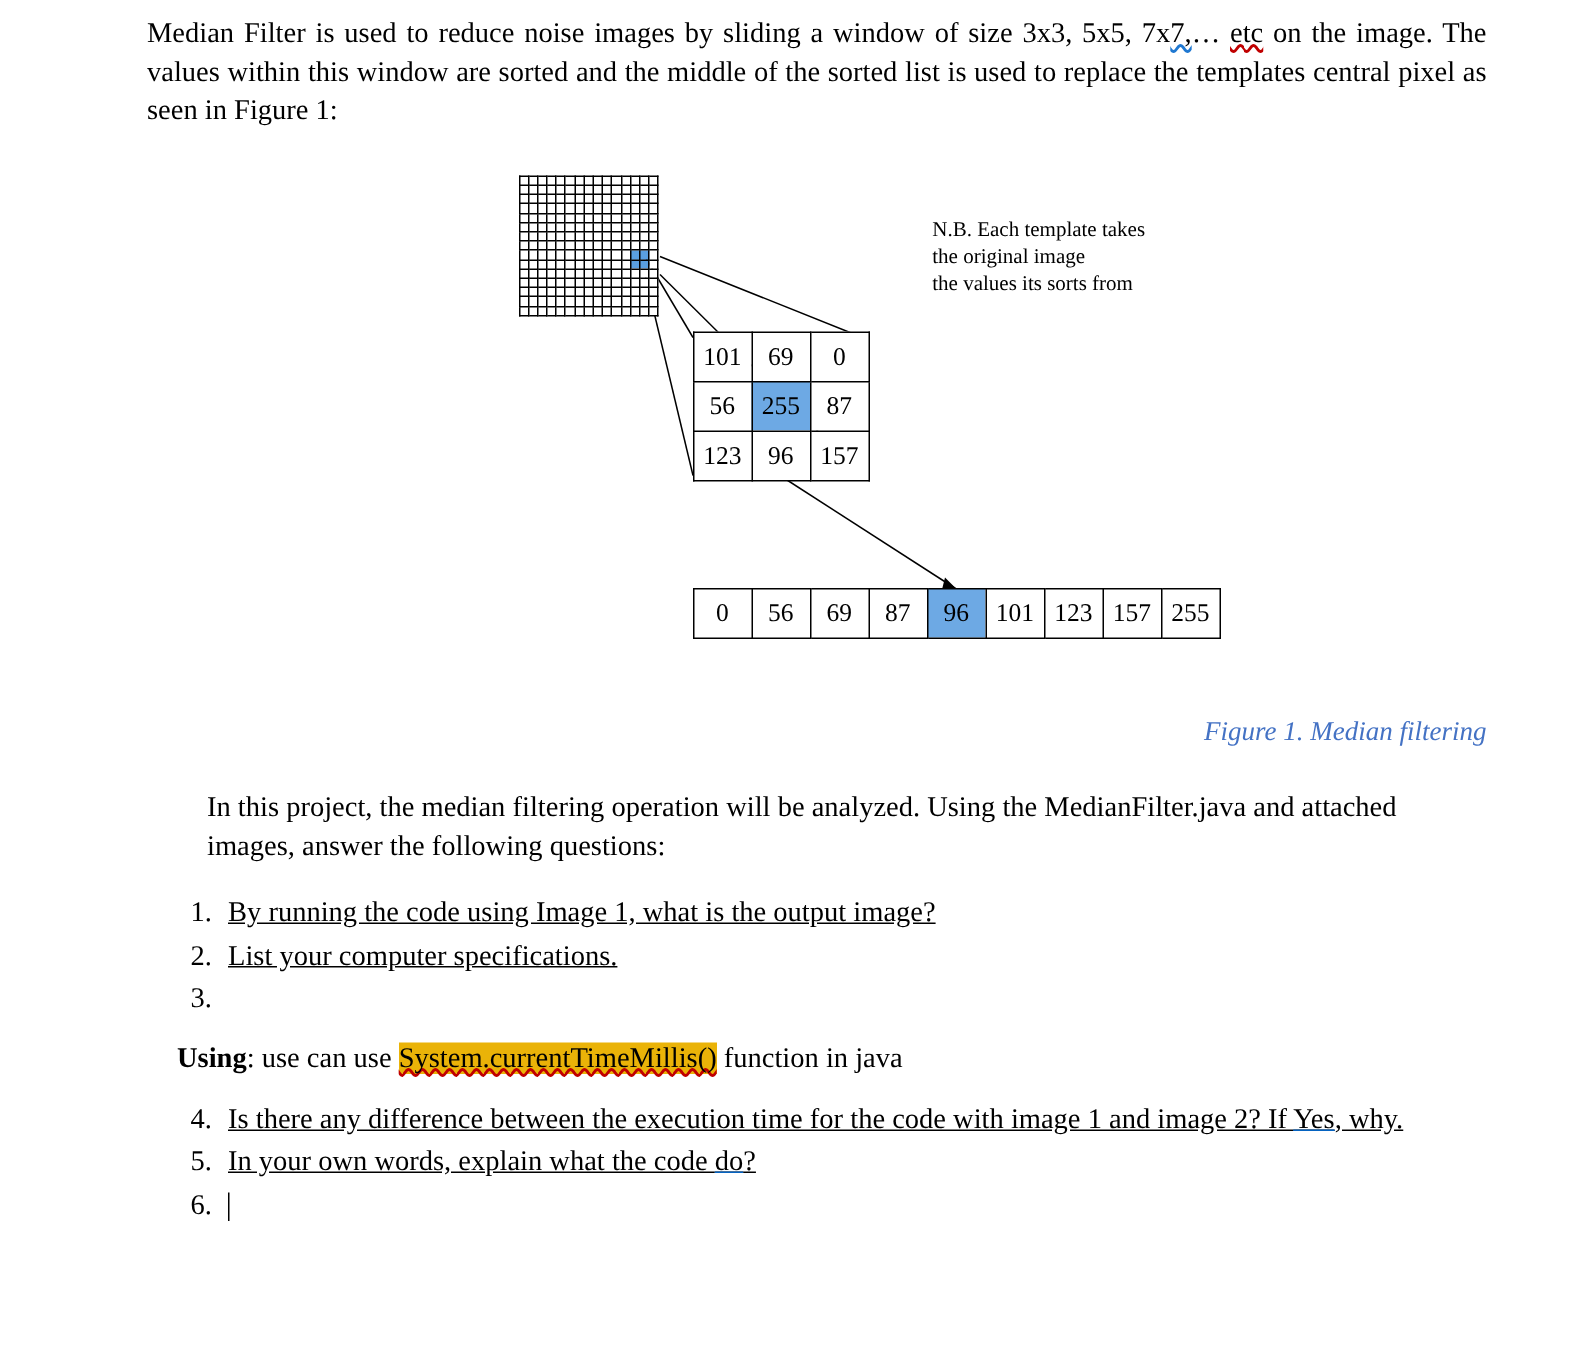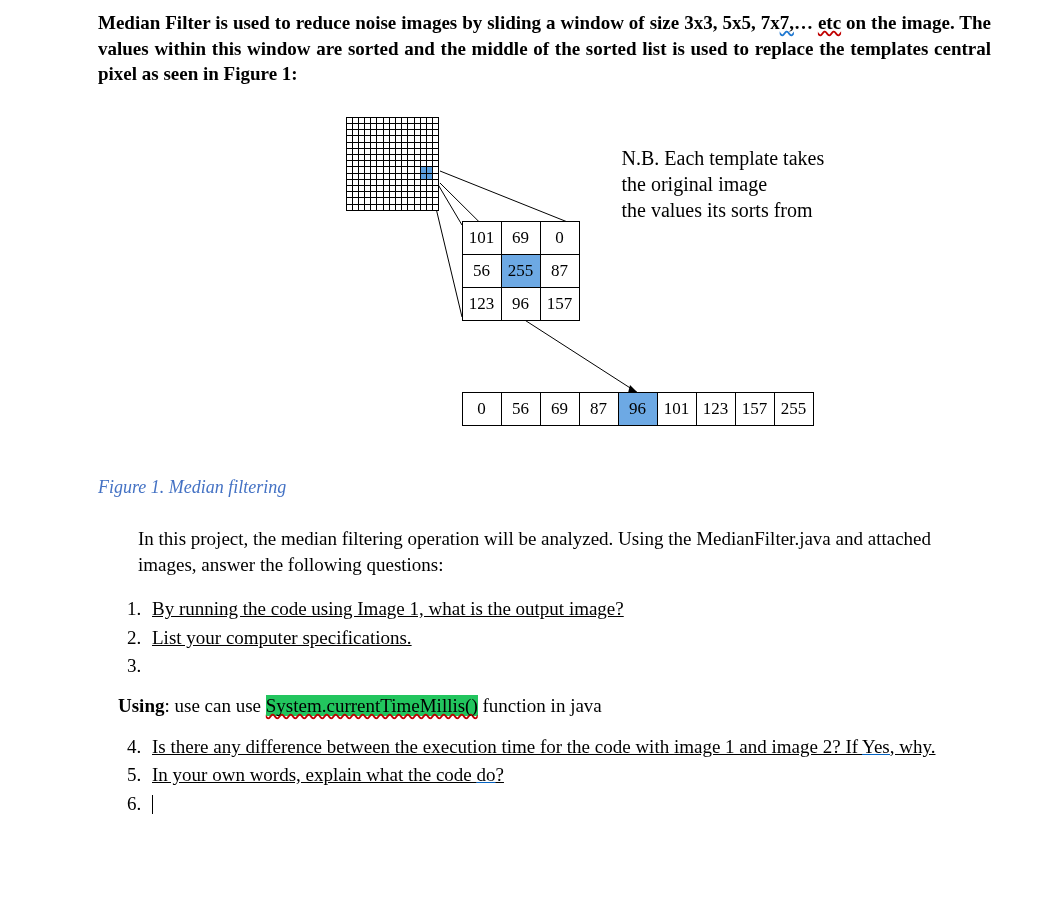--- a/index.html
+++ b/index.html
@@ -12,21 +12,20 @@
   }
   .page {
     width: 1046px;
     box-sizing: border-box;
     padding: 10px 55px 20px 98px;
   }
   .intro {
     text-align: justify;
     line-height: 1.35;
     margin-bottom: 30px;
-    font-weight: bold;
   }
   .figure {
     position: relative;
     width: 750px;
     height: 340px;
     margin: 0 auto 20px auto;
   }
   .image-grid {
     position: absolute;
     left: 176px;
@@ -40,21 +39,21 @@
     padding: 0;
     background: #fff;
   }
   .image-grid td.hl {
     background: #5a9fe0;
   }
   .nb-note {
     position: absolute;
     left: 452px;
     top: 28px;
-    font-size: 20px;
+    font-size: 14px;
     line-height: 1.3;
   }
   .kernel-3x3 {
     position: absolute;
     left: 292px;
     top: 104px;
     border-collapse: collapse;
   }
   .kernel-3x3 td {
     width: 36px;
@@ -86,21 +85,21 @@
   }
   svg.lines {
     position: absolute;
     left: 0;
     top: 0;
     width: 750px;
     height: 340px;
     pointer-events: none;
   }
   .caption {
-    text-align: left;
+    text-align: right;
     font-style: italic;
     color: #4472c4;
     font-size: 18px;
     margin: 10px 0 28px 0;
   }
   .para {
     line-height: 1.35;
     margin-bottom: 18px;
     margin-left: 40px;
   }
@@ -115,21 +114,21 @@
   }
   ol.sub {
     list-style-type: lower-alpha;
     margin: 0;
     padding-left: 44px;
   }
   .note-line {
     margin: 8px 0 16px 20px;
   }
   .hl-yellow {
-    background: #22c55e;
+    background: #eab308;
   }
   .squiggle {
     text-decoration: underline wavy #c00000;
     text-decoration-skip-ink: none;
   }
   .squiggle-blue {
     text-decoration: underline wavy #1f78d1;
     text-decoration-skip-ink: none;
   }
   .underline-blue {

